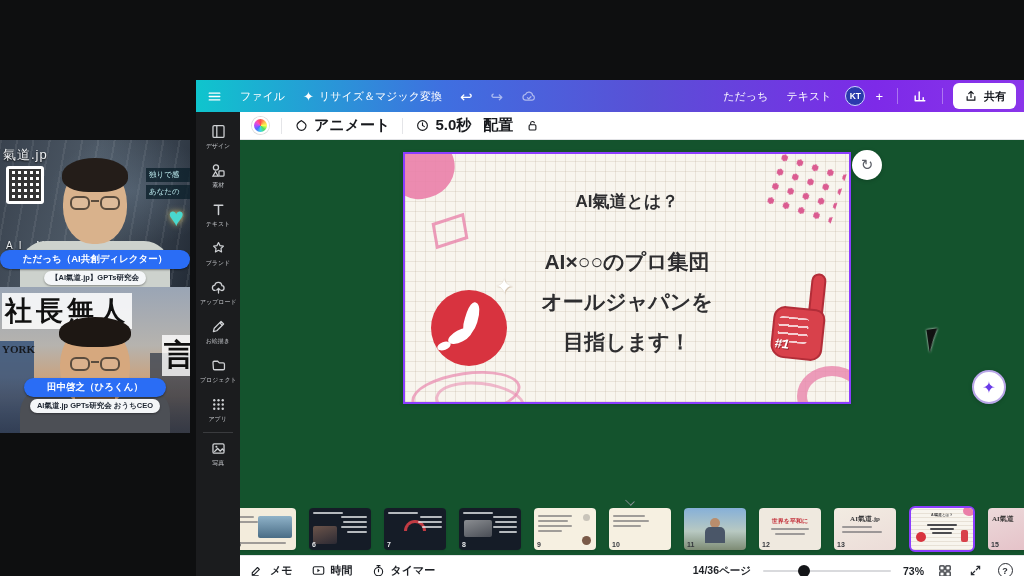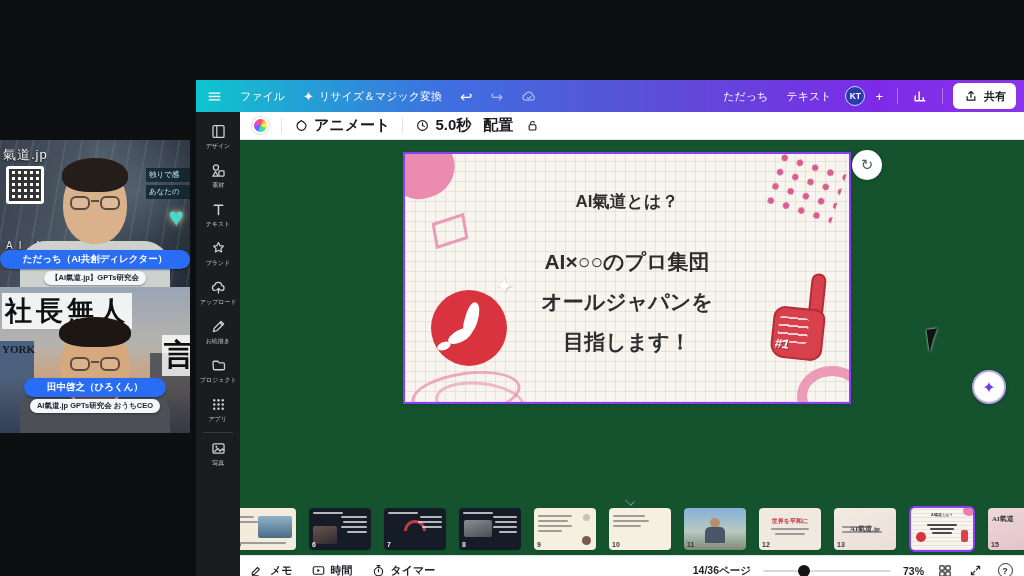--- a/index.html
+++ b/index.html
@@ -132,21 +132,21 @@
   .t8 .photo{position:absolute;left:5px;top:12px;width:28px;height:17px;background:linear-gradient(160deg,#8a8d91,#494d55);border-radius:2px;}
   .t9,.t10{background:#f6f0e1;}
   .t9 .avatar9{position:absolute;right:5px;bottom:5px;width:9px;height:9px;border-radius:50%;background:#7a5a48;}
   .t9 .avatar9b{position:absolute;right:6px;top:6px;width:7px;height:7px;border-radius:50%;background:#c9c4ba;}
   .t11{background:linear-gradient(180deg,#86b0d8 0%,#b8c9c2 55%,#7d8b74 100%);}
   .t11 .p-mini{position:absolute;left:50%;top:10px;transform:translateX(-50%);width:10px;height:10px;border-radius:50%;background:#b98d6d;}
   .t11 .p-minib{position:absolute;left:50%;top:19px;transform:translateX(-50%);width:20px;height:16px;border-radius:5px 5px 0 0;background:#4a5668;}
   .t12{background:#efe9df;}
   .t12 .red-text{position:absolute;left:0;right:0;top:9px;text-align:center;font-size:6px;font-weight:900;color:#c4303a;white-space:nowrap;}
   .t13{background:linear-gradient(160deg,#f2ece2,#ecdcd8);}
-  .t13 .ttl{position:absolute;left:0;right:0;top:6px;text-align:center;font-size:7px;font-weight:900;color:#3a3a3c;font-family:"Liberation Serif","DejaVu Serif",serif;margin-top:10px;}
+  .t13 .ttl{position:absolute;left:0;right:0;top:6px;text-align:center;font-size:7px;font-weight:900;color:#3a3a3c;font-family:"Liberation Serif","DejaVu Serif",serif;}
   .t14{background:
      repeating-linear-gradient(0deg, rgba(165,145,120,.2) 0 1px, transparent 1px 4px),#f8f5ee;
      border:2px solid #8b3dff;width:66px;height:46px;border-radius:6px;}
   .t14 .mini-red{position:absolute;left:5px;bottom:8px;width:10px;height:10px;border-radius:50%;background:#d8333f;}
   .t14 .mini-fg{position:absolute;right:5px;bottom:8px;width:7px;height:12px;border-radius:2px;background:#d8414b;}
   .t14 .mini-pink{position:absolute;right:-2px;top:-2px;width:12px;height:10px;border-radius:50%;background:#ea7fa9;}
   .t14 .mtitle{position:absolute;left:0;right:0;top:4px;text-align:center;font-size:4px;font-weight:bold;color:#3c3c3e;transform:scale(.9);}
   .t14 .mbar{position:absolute;background:#4a4a4e;height:1.5px;border-radius:1px;}
   .t15{background:linear-gradient(160deg,#ecd9da,#e4bfc6);}
   .t15 .ttl{position:absolute;left:4px;top:6px;font-size:7px;font-weight:900;color:#3d3a3a;font-family:"Liberation Serif","DejaVu Serif",serif;}

